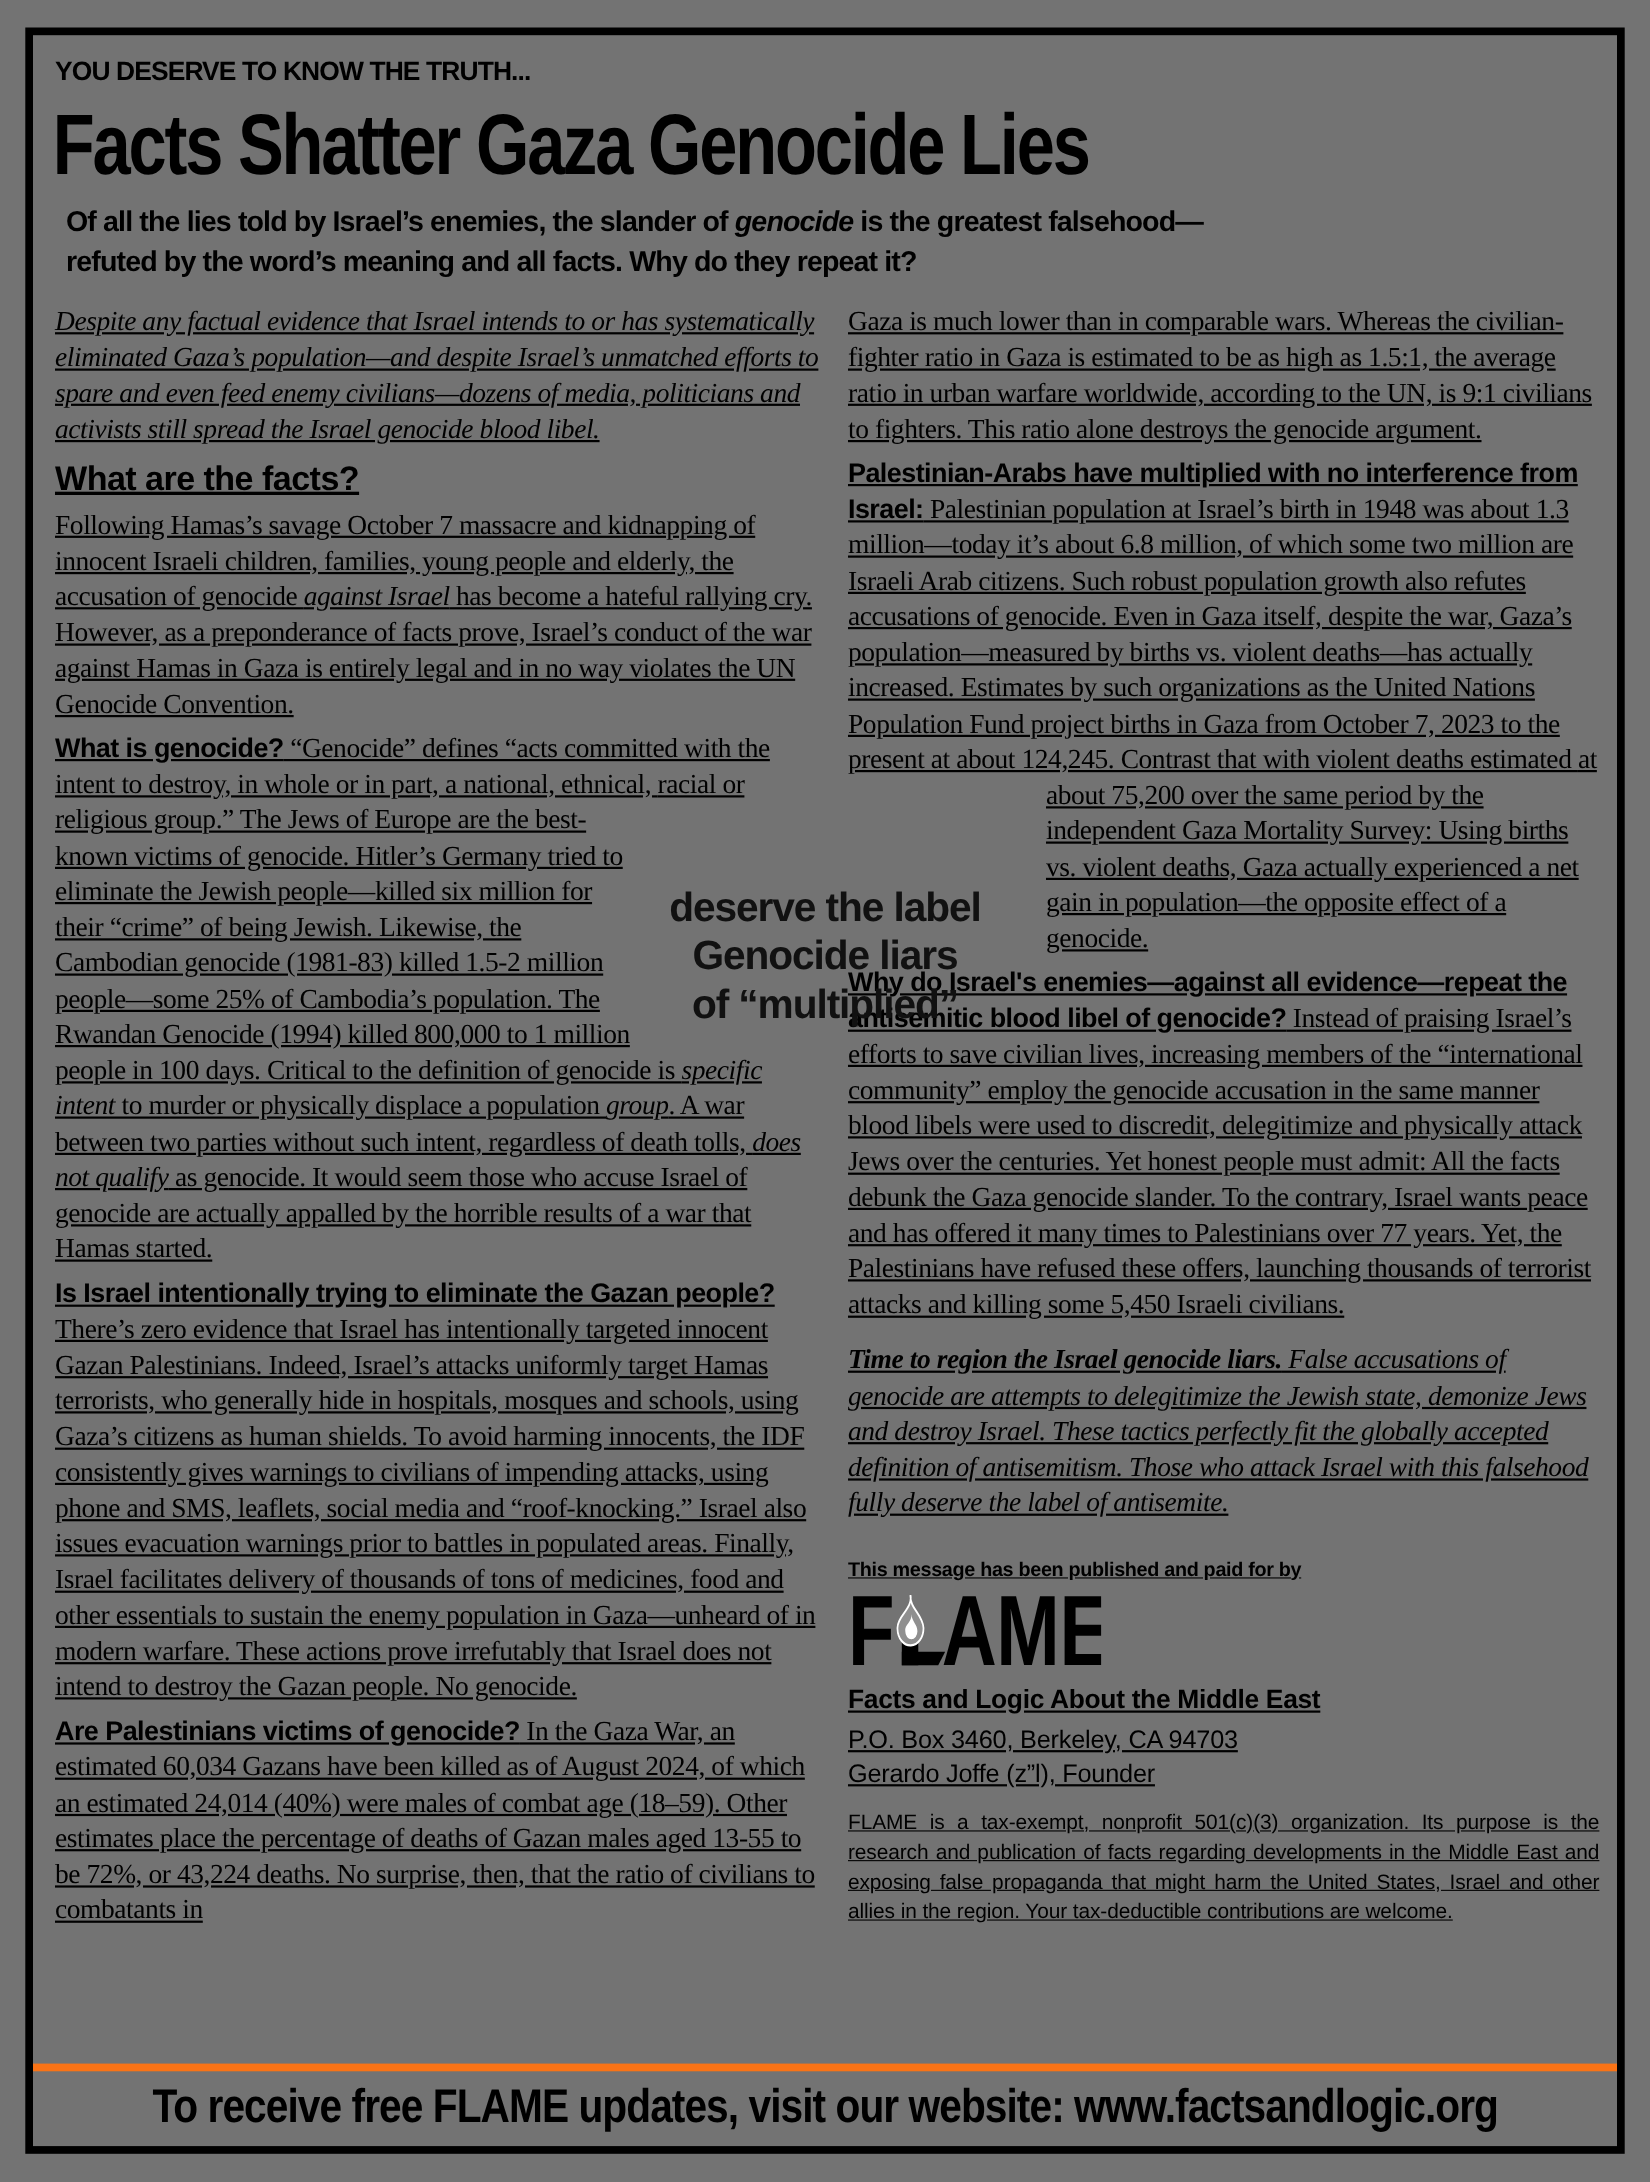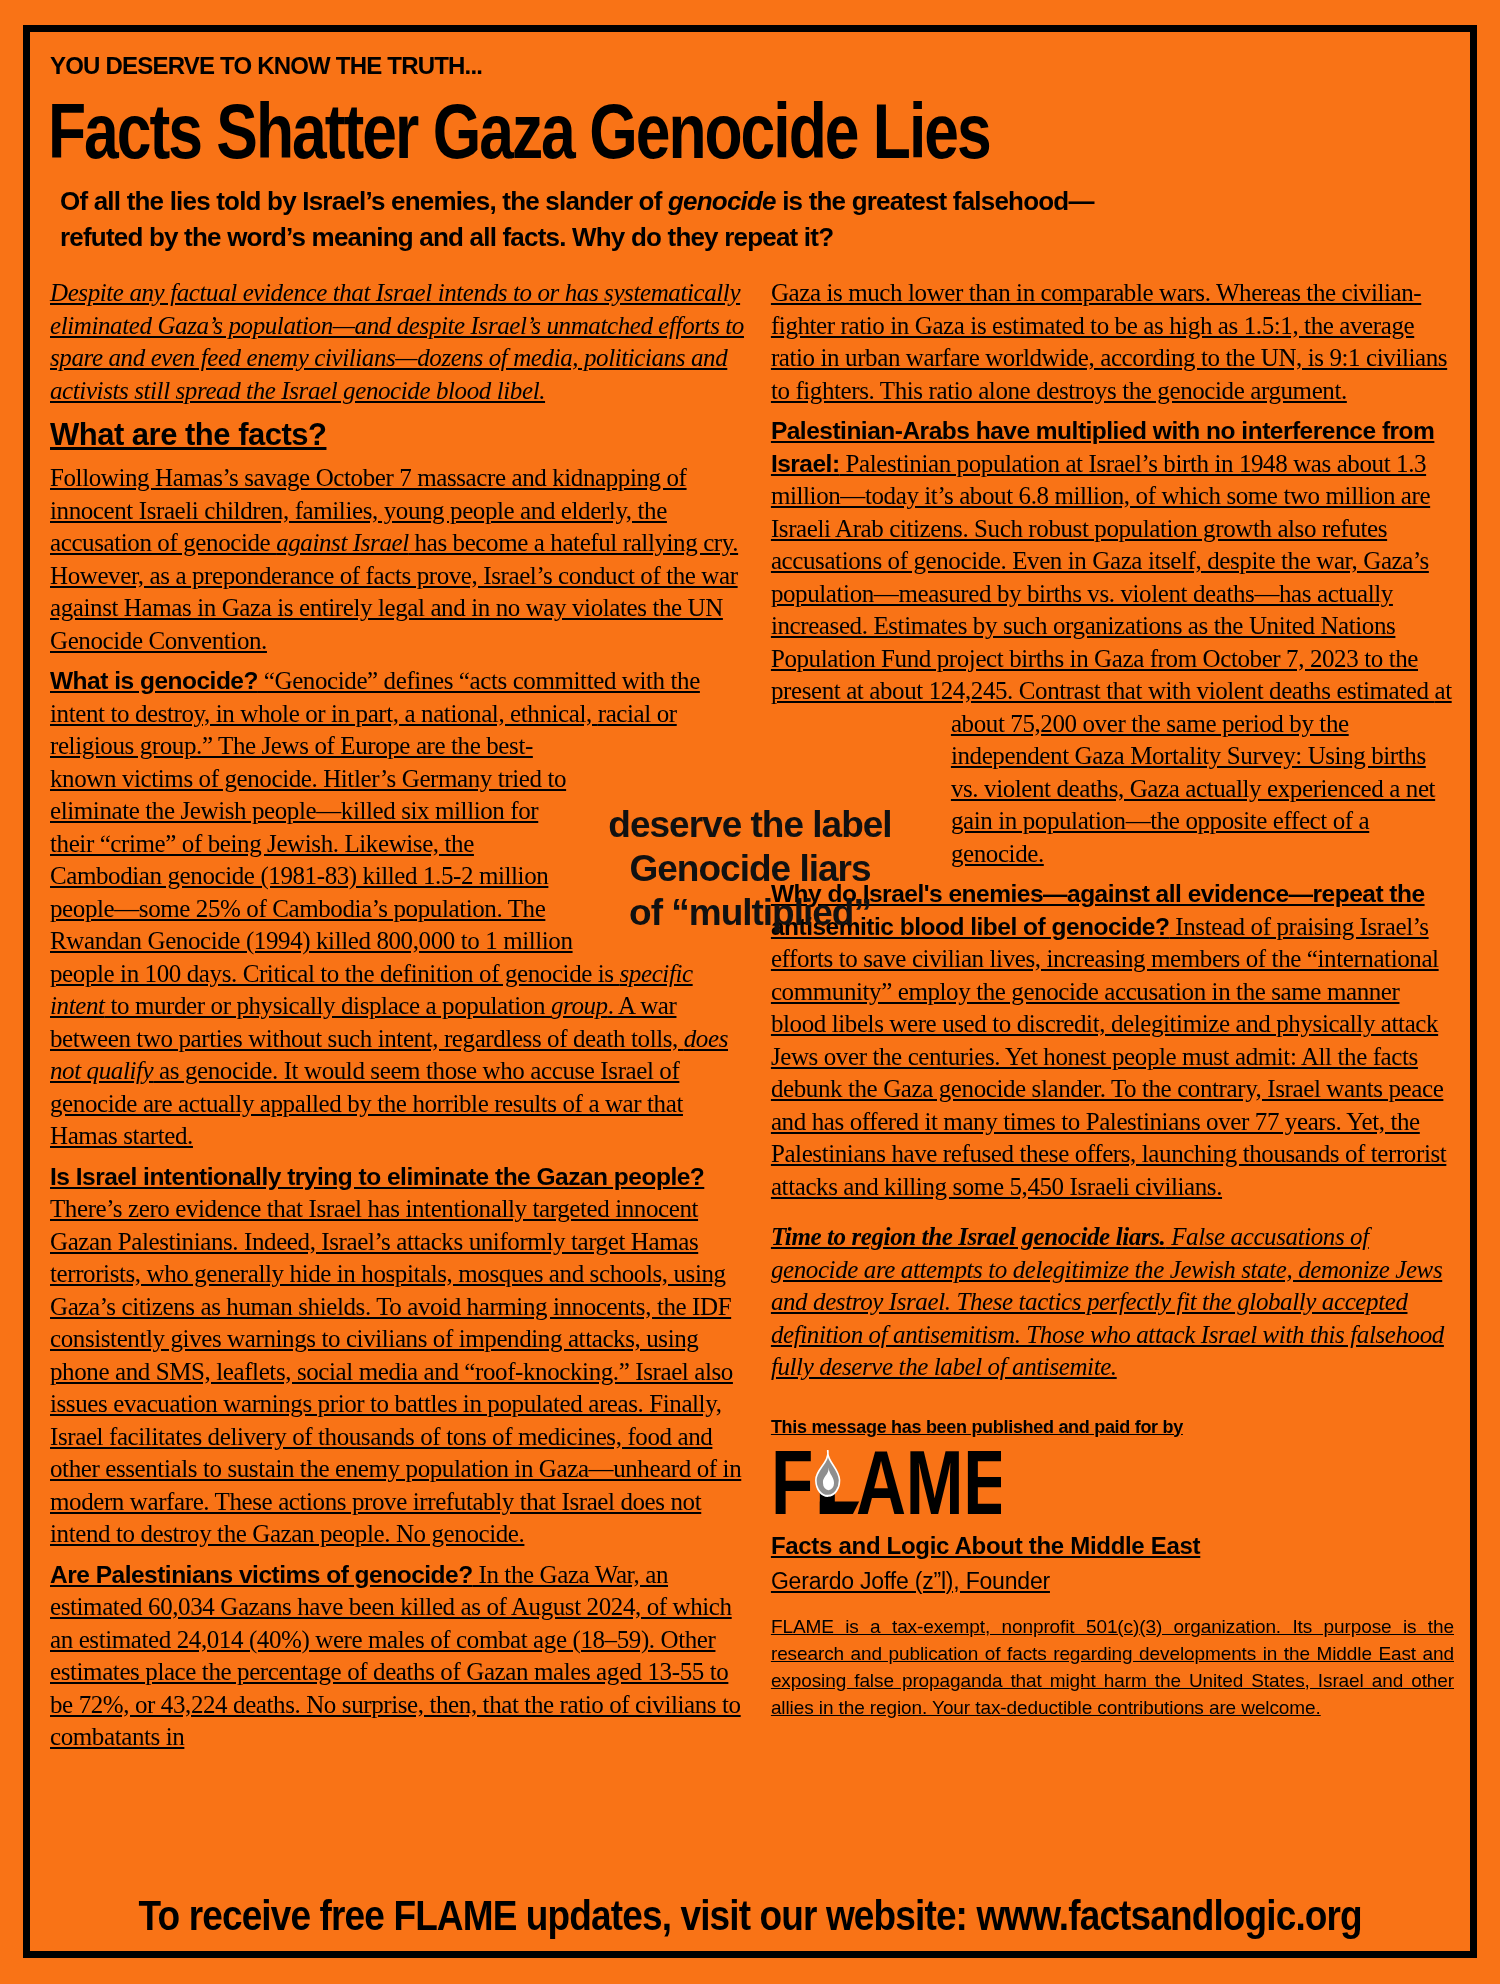--- a/index.html
+++ b/index.html
@@ -1,19 +1,19 @@
 <!DOCTYPE html>
 <html><head>
 <meta charset="utf-8">
 <style>
   * { box-sizing: border-box; }
   html, body { margin: 0; padding: 0; background: #ffffff; }
   .sheet {
     position: relative; width: 1500px; height: 1984px;
-    background: #f97316; color: #000; overflow: hidden;
+    background: #737373; color: #000; overflow: hidden;
   }
   .frame {
     position: absolute; left: 23px; top: 25px; width: 1454px; height: 1933px;
     border: 7px solid #000; padding: 6px 16px 0 16px;
     display: flex; flex-direction: column;
   }
   .kicker {
     font-family: "Liberation Sans", sans-serif; font-weight: bold;
     font-size: 24px; line-height: 1; letter-spacing: -0.8px;
     margin: 16px 0 0 4px;
@@ -132,20 +132,21 @@
             <polygon points="62,50 112,50 104,62 62,62" fill="#000"></polygon>
             <g>
               <path d="M72 0 C75 12 56 19 57 30 a15 15 0 0 0 30 -1 C86 17 71 12 72 0 Z" fill="#8f8f8f" stroke="#ffffff" stroke-width="2"></path>
               <path d="M73 17 c1 7 -8 9 -7 15 a7 7 0 0 0 14 0 c0 -6 -6 -8 -7 -15 Z" fill="#ffffff"></path>
             </g>
             <text x="108" y="62" font-family="Liberation Sans, sans-serif" font-weight="bold" font-size="88" fill="#000">AME</text>
           </svg>
         </div>
 
         <p class="org-name">Facts and Logic About the Middle East</p>
+        <p class="org-line">P.O. Box 3460, Berkeley, CA 94703</p>
         <p class="org-line">Gerardo Joffe (z”l), Founder</p>
         <p class="fine-print">FLAME is a tax-exempt, nonprofit 501(c)(3) organization. Its purpose is the research and publication of facts regarding developments in the Middle East and exposing false propaganda that might harm the United States, Israel and other allies in the region. Your tax-deductible contributions are welcome.</p>
       </div>
 
       <div class="pullquote">
         <div>deserve the label</div>
         <div>Genocide liars</div>
         <div>of “multiplied”</div>
       </div>
 

